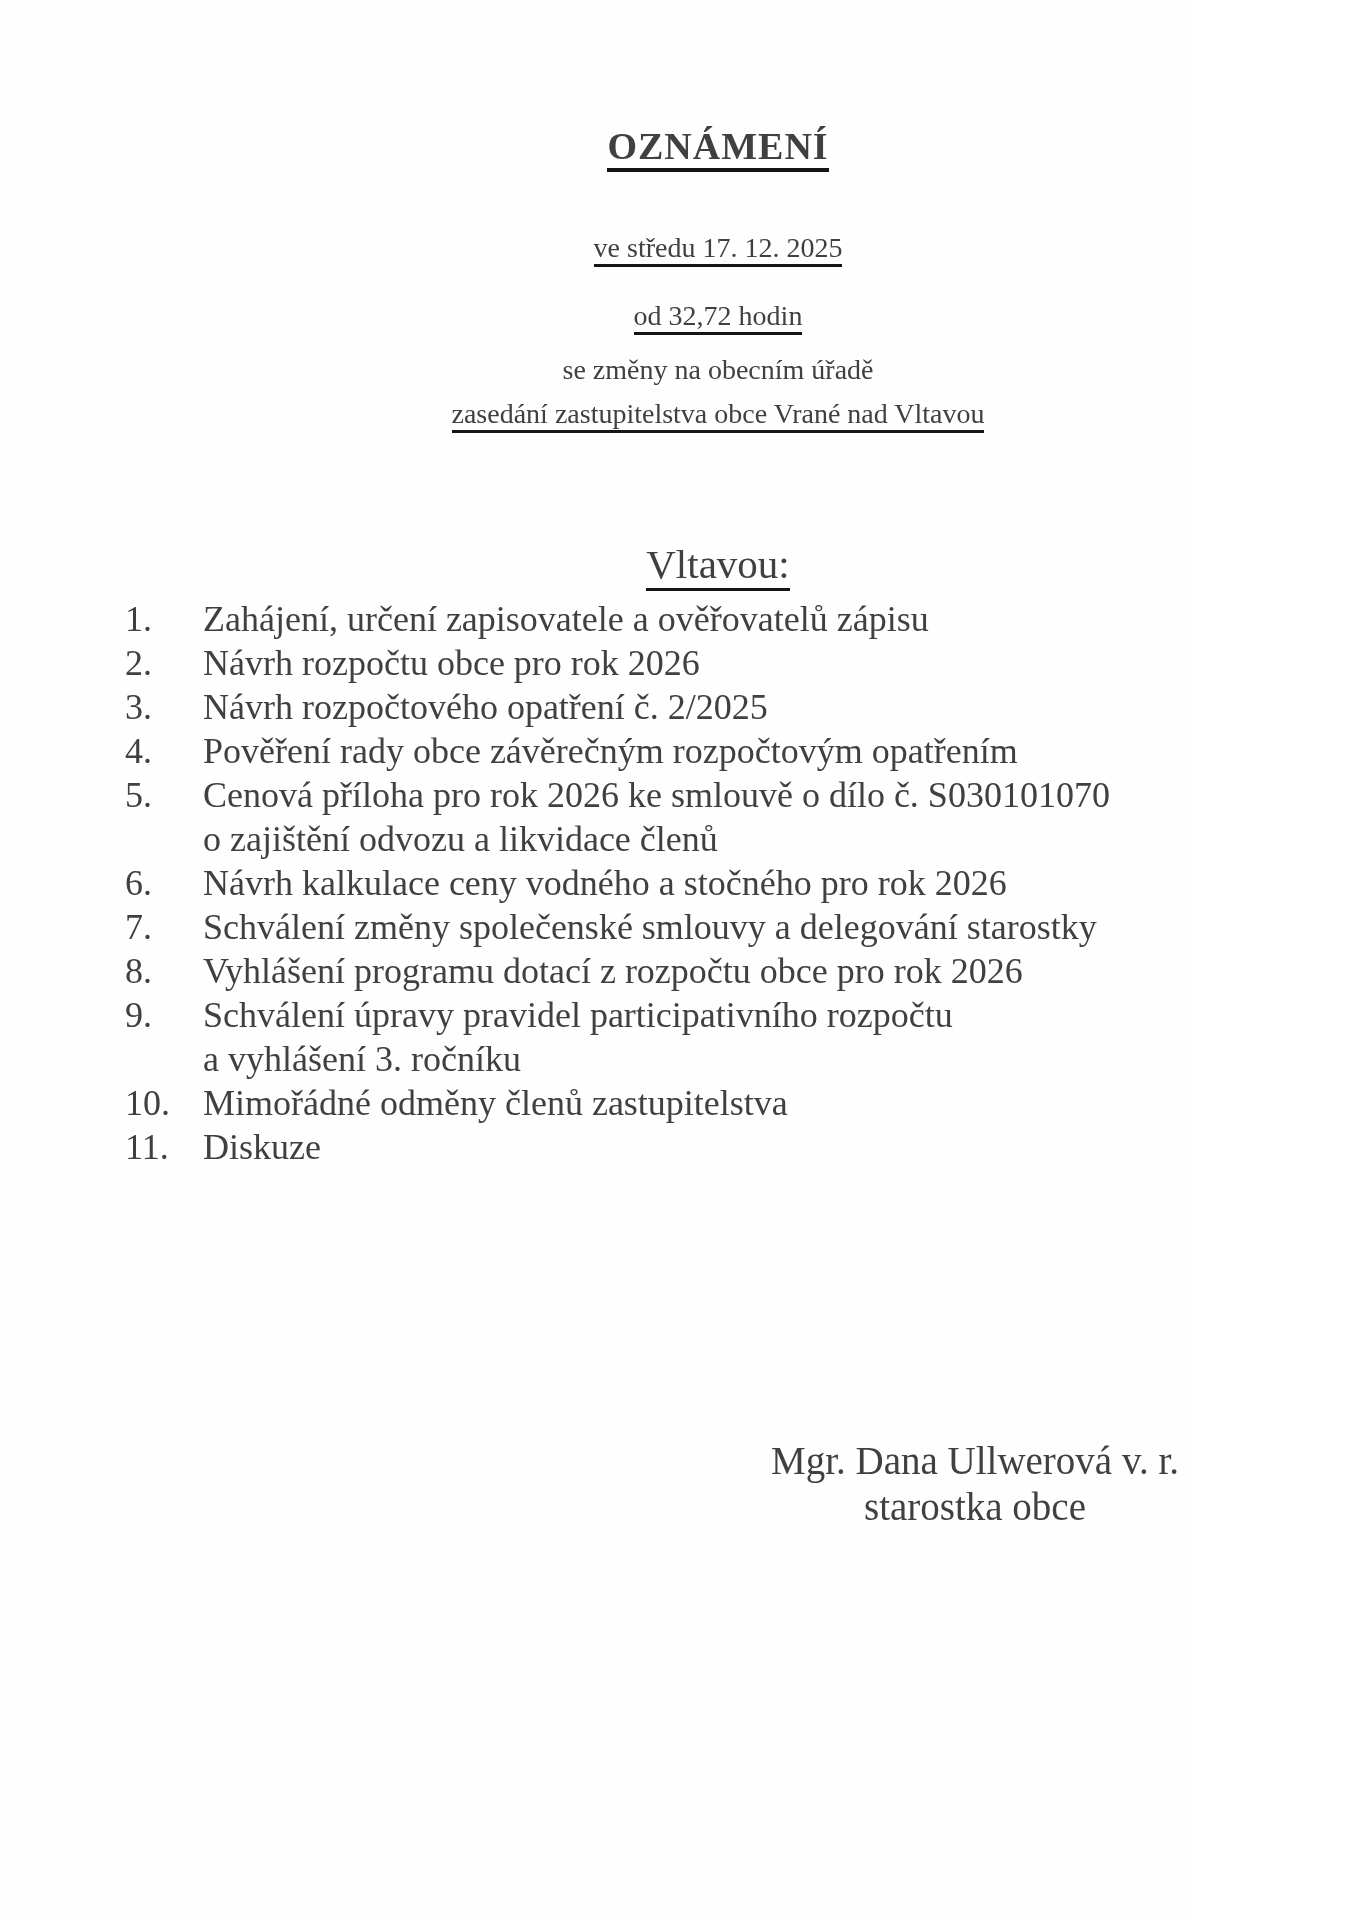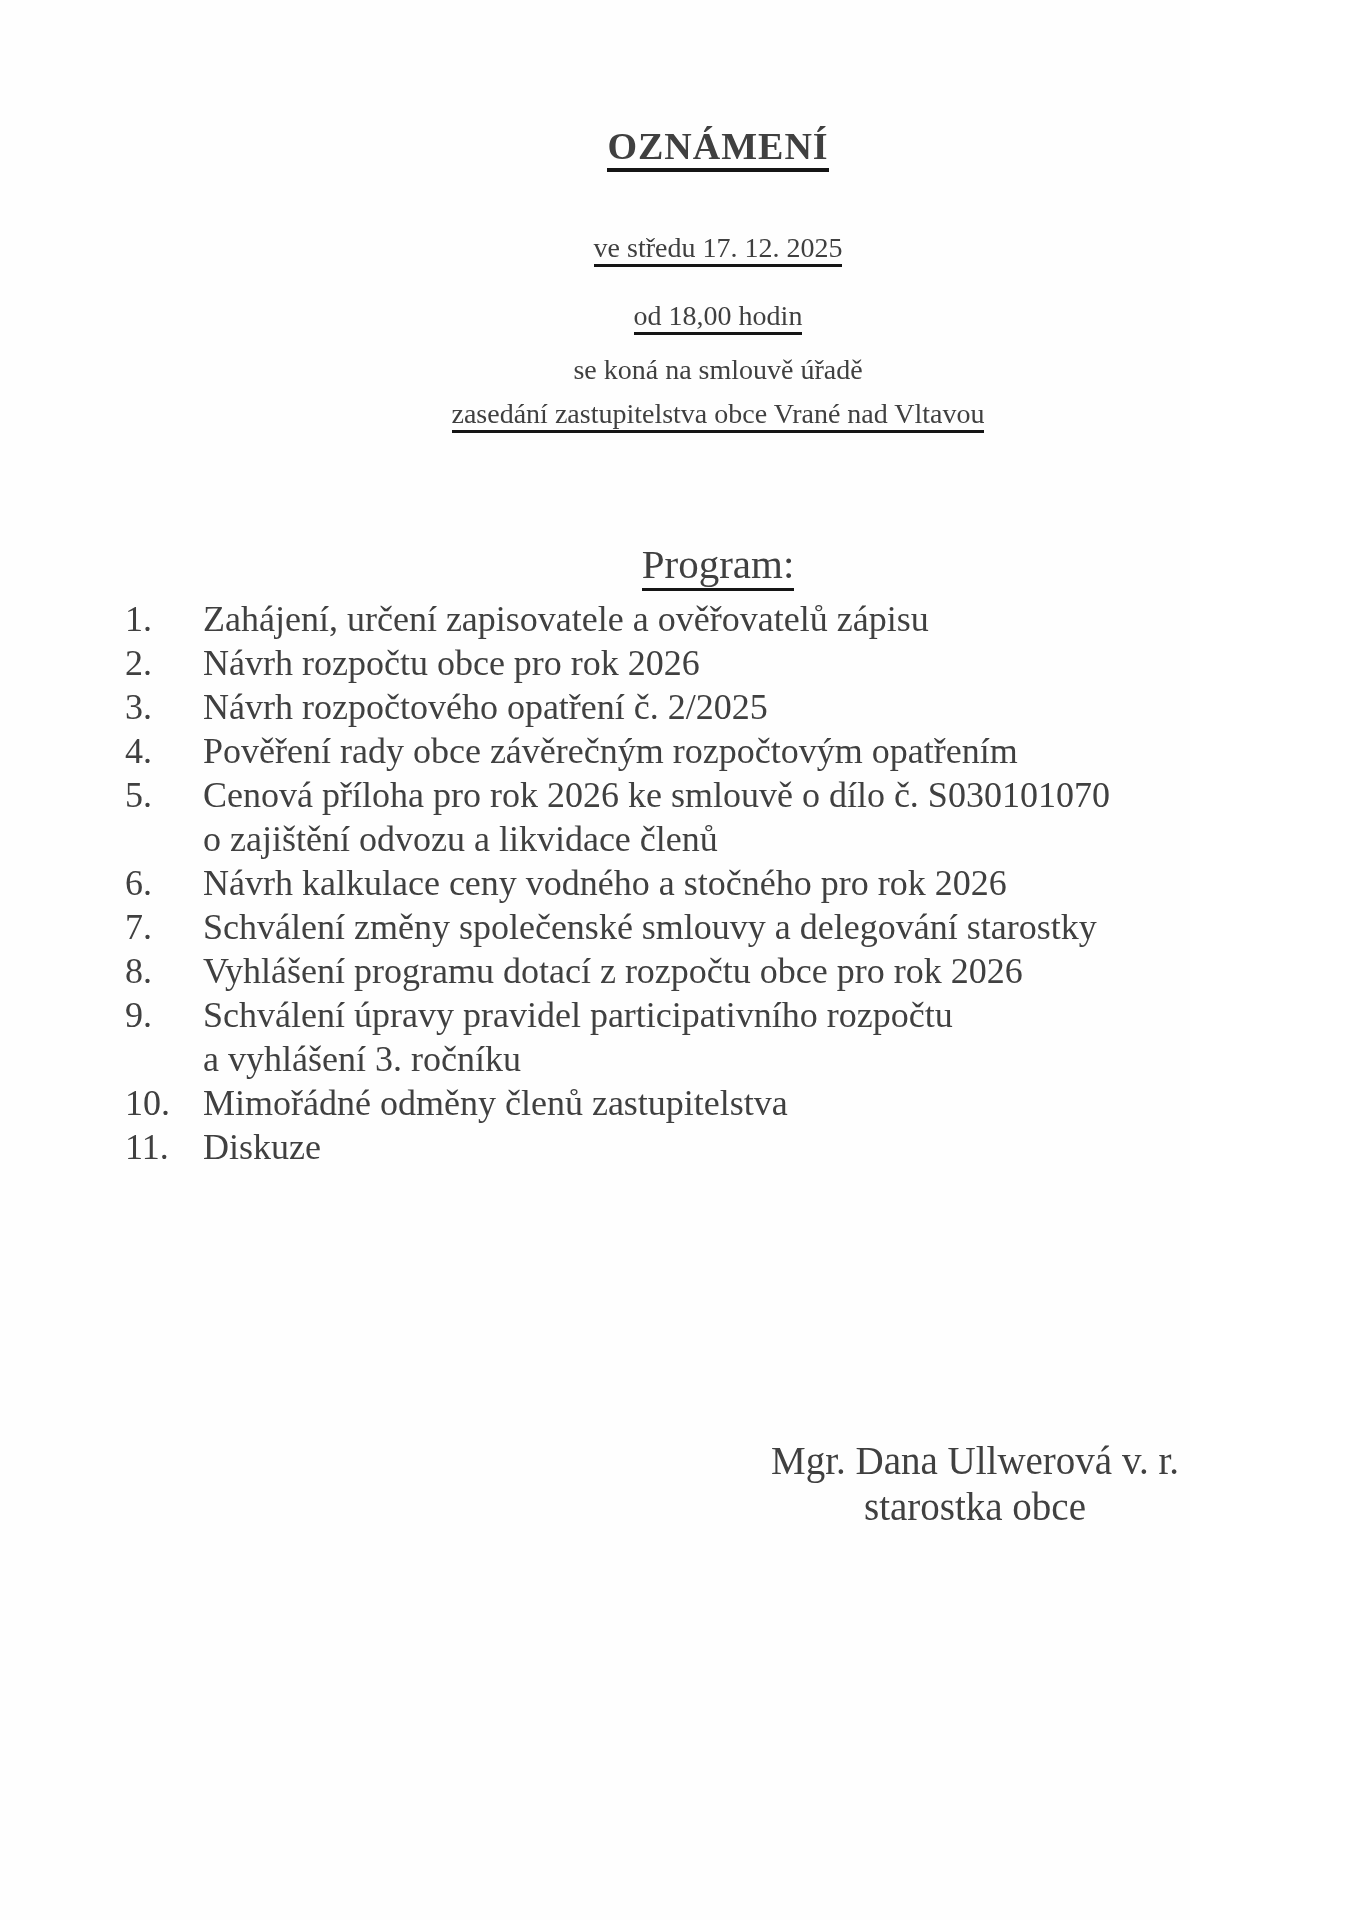--- a/index.html
+++ b/index.html
@@ -71,27 +71,27 @@
 </style>
 </head>
 <body>
 
 <div class="page">
 
   <div class="center-line doc-title"><span class="ub">OZNÁMENÍ</span></div>
 
   <div class="center-line hdr hdr-date"><span class="u">ve středu 17. 12. 2025</span></div>
 
-  <div class="center-line hdr hdr-time"><span class="u">od 18,00 hodin</span></div>
+  <div class="center-line hdr hdr-time"><span class="u">od 32,72 hodin</span></div>
 
-  <div class="center-line hdr hdr-venue"><span>se koná na smlouvě úřadě</span></div>
+  <div class="center-line hdr hdr-venue"><span>se změny na obecním úřadě</span></div>
 
   <div class="center-line hdr hdr-meeting"><span class="u">zasedání zastupitelstva obce Vrané nad Vltavou</span></div>
 
-  <div class="center-line hdr-program"><span class="u">Program:</span></div>
+  <div class="center-line hdr-program"><span class="u">Vltavou:</span></div>
 
   <div class="program-list">
       <div class="prog-row">
         <div class="prog-num">1.</div>
         <div class="prog-body">
           <div class="prog-line">Zahájení, určení zapisovatele a ověřovatelů zápisu</div>
         </div>
       </div>
       <div class="prog-row">
         <div class="prog-num">2.</div>

